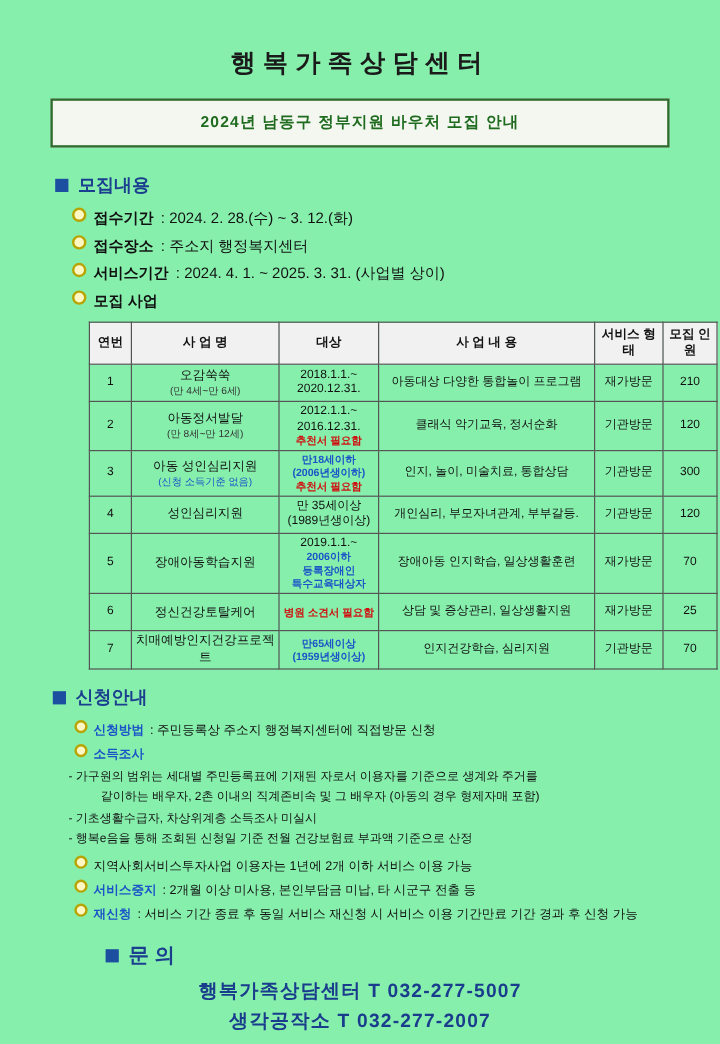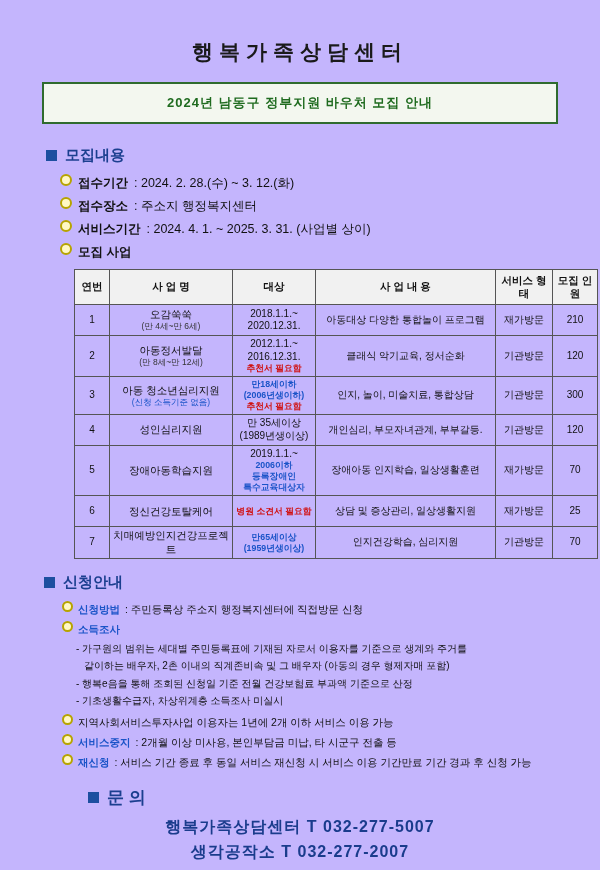--- a/index.html
+++ b/index.html
@@ -3,21 +3,21 @@
 <meta charset="utf-8">
 <style>
   html, body {
     margin: 0;
     padding: 0;
     background: #8a8a8a;
   }
   .page {
     width: 600px;
     height: 870px;
-    background: #c4b5fd;
+    background: #86efac;
     position: relative;
     box-sizing: border-box;
     font-family: "Liberation Sans", sans-serif;
     color: #111;
     overflow: hidden;
   }
   .inner {
     padding: 38px 32px 10px 32px;
   }
 
@@ -134,21 +134,21 @@
     display: flex;
     align-items: baseline;
     gap: 5px;
     margin: 0 0 5px 30px;
     font-size: 10.5px;
   }
   .sb .dot { width: 7px; height: 7px; border-width: 2px; }
   .sb-label { font-weight: bold; color: #1b54c8; white-space: nowrap; }
   .sb-txt { color: #111; }
   .dash {
-    margin: 0 0 3px 44px;
+    margin: 0 0 3px 25px;
     font-size: 10px;
     color: #111;
     line-height: 1.45;
   }
   .dash2 {
     margin: 0 0 3px 52px;
     font-size: 10px;
     color: #111;
     line-height: 1.45;
   }
@@ -253,21 +253,21 @@
             <div class="red-b">추천서 필요함</div>
           </td>
           <td class="ct ct-txt">클래식 악기교육, 정서순화</td>
           <td class="ty">기관방문</td>
           <td class="cnt">120</td>
         </tr>
 
         <tr class="row-h">
           <td class="no">3</td>
           <td class="nm">
-            <div class="nm-main">아동 청소년심리지원</div>
+            <div class="nm-main">아동 성인심리지원</div>
             <div class="nm-sub-blue">(신청 소득기준 없음)</div>
           </td>
           <td class="tg">
             <div class="blue-b">만18세이하</div>
             <div class="blue-b">(2006년생이하)</div>
             <div class="red-b">추천서 필요함</div>
           </td>
           <td class="ct ct-txt">인지, 놀이, 미술치료, 통합상담</td>
           <td class="ty">기관방문</td>
           <td class="cnt">300</td>
@@ -343,22 +343,22 @@
         <span class="sb-label">신청방법</span>
         <span class="sb-txt">: 주민등록상 주소지 행정복지센터에 직접방문 신청</span>
       </div>
 
       <div class="sb">
         <span class="dot"></span>
         <span class="sb-label">소득조사</span>
       </div>
       <div class="dash">- 가구원의 범위는 세대별 주민등록표에 기재된 자로서 이용자를 기준으로 생계와 주거를</div>
       <div class="dash2">같이하는 배우자, 2촌 이내의 직계존비속 및 그 배우자 (아동의 경우 형제자매 포함)</div>
+      <div class="dash">- 기초생활수급자, 차상위계층 소득조사 미실시</div>
       <div class="dash">- 행복e음을 통해 조회된 신청일 기준 전월 건강보험료 부과액 기준으로 산정</div>
-      <div class="dash">- 기초생활수급자, 차상위계층 소득조사 미실시</div>
 
       <div class="sb" style="margin-top:6px">
         <span class="dot"></span>
         <span class="sb-txt">지역사회서비스투자사업 이용자는 1년에 2개 이하 서비스 이용 가능</span>
       </div>
 
       <div class="sb">
         <span class="dot"></span>
         <span class="sb-label">서비스중지</span>
         <span class="sb-txt">: 2개월 이상 미사용, 본인부담금 미납, 타 시군구 전출 등</span>

